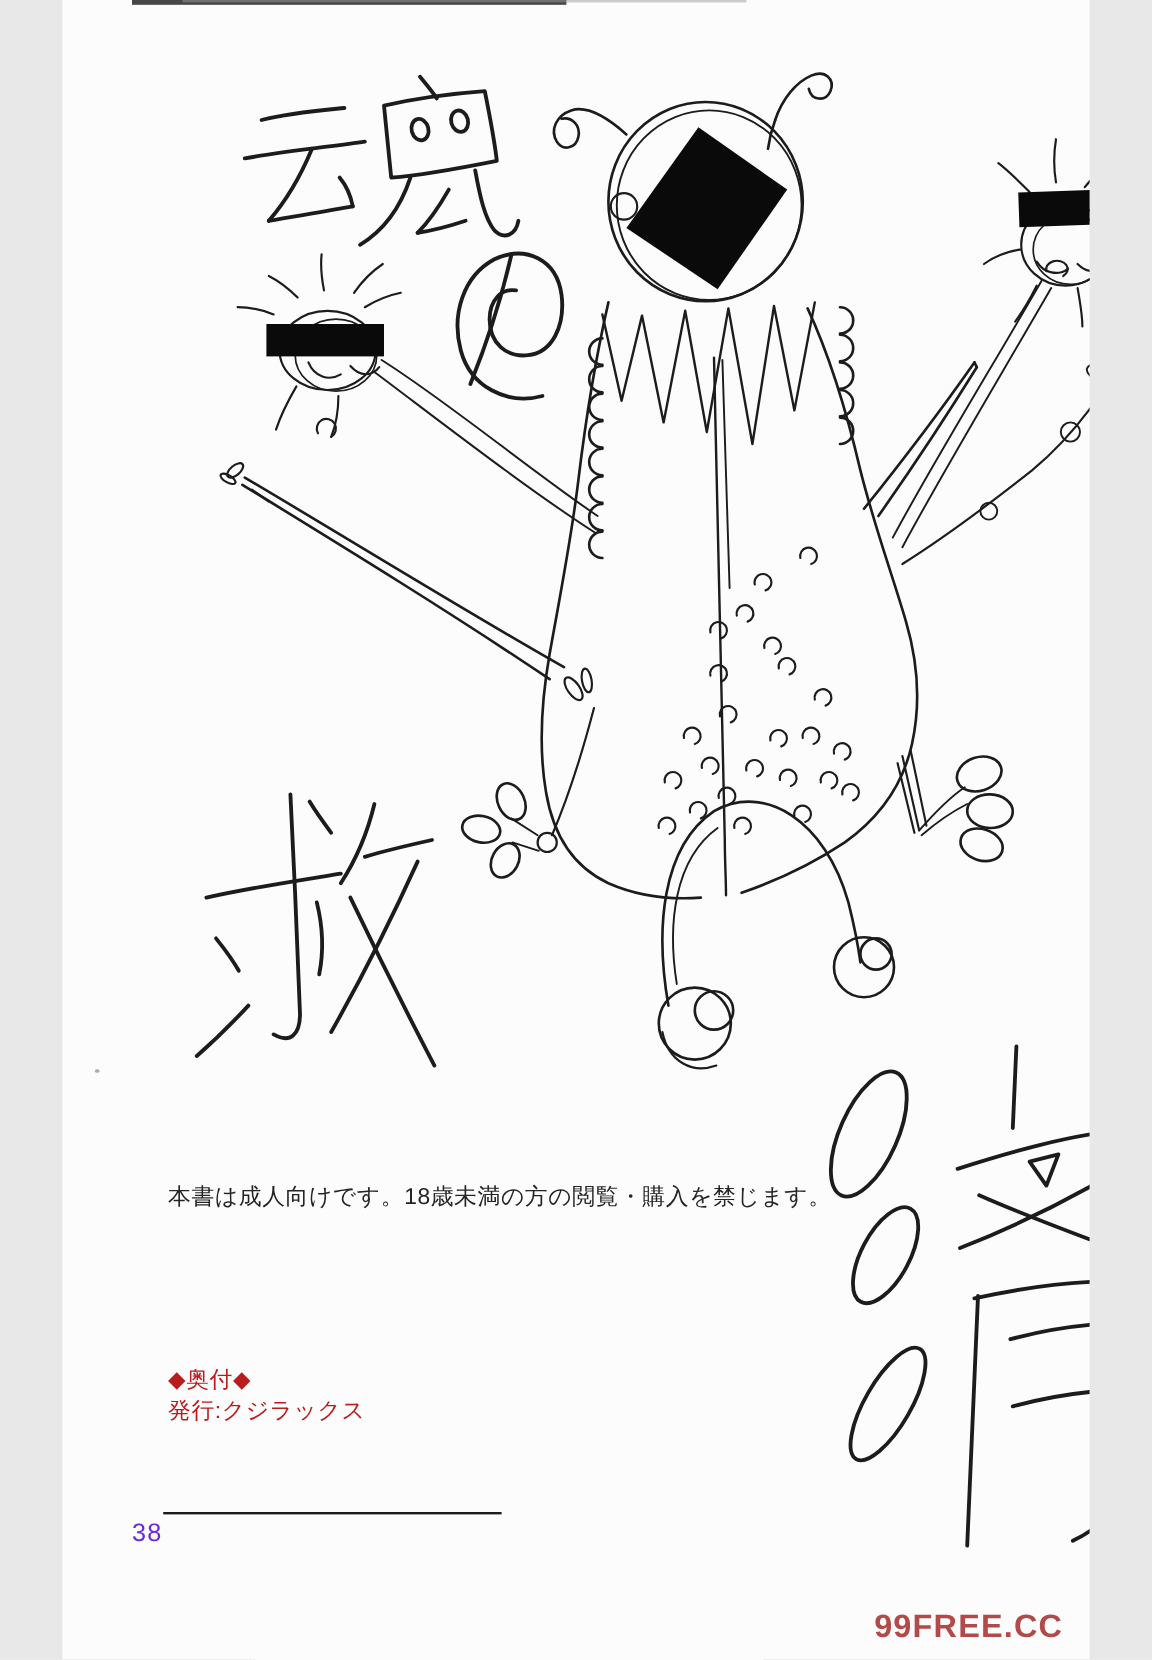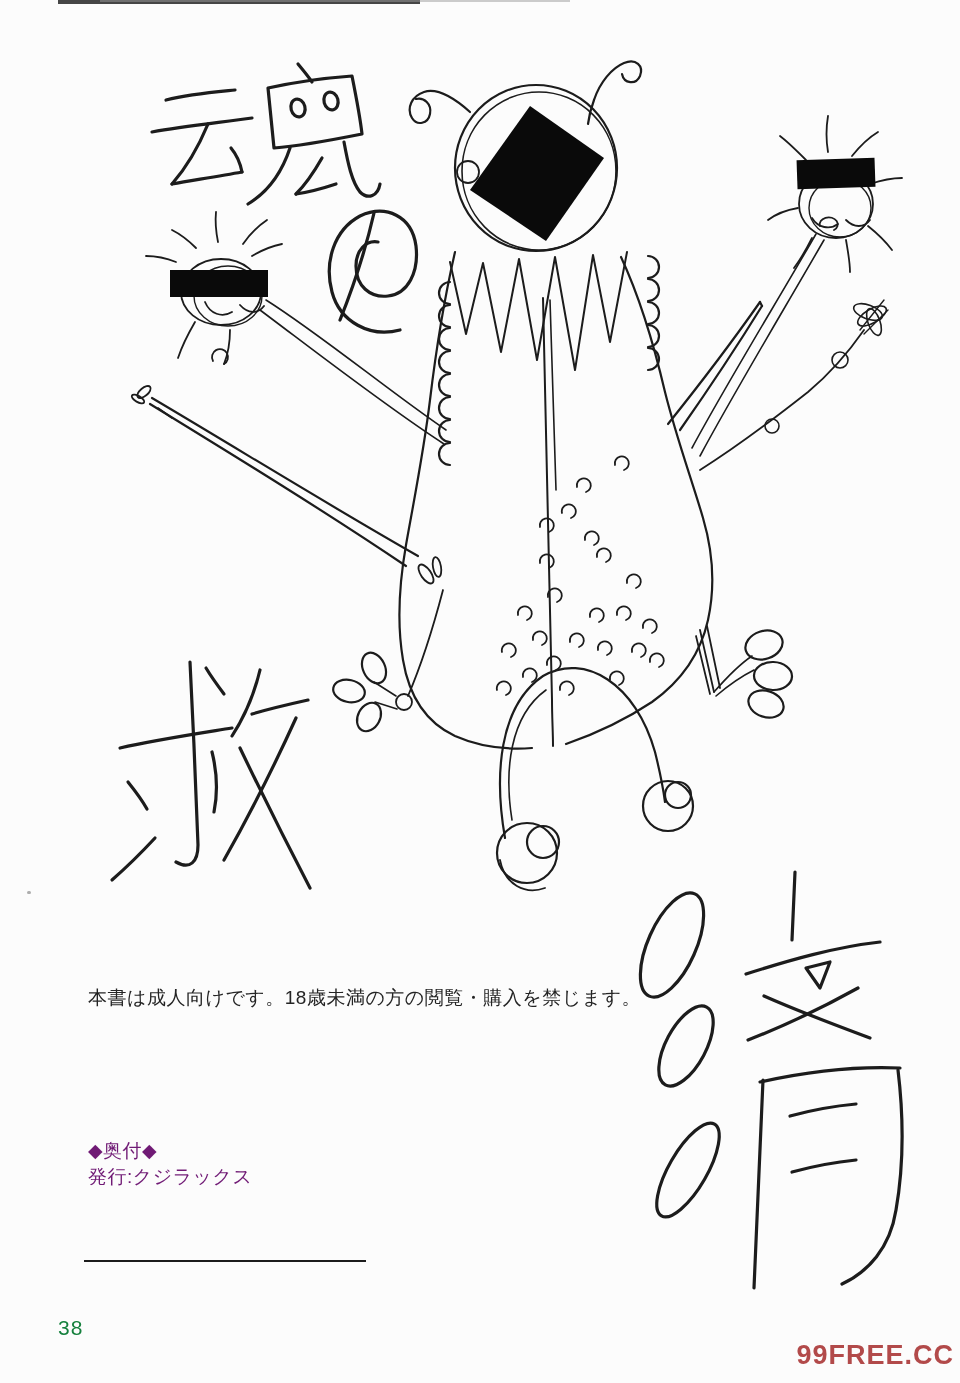--- a/index.html
+++ b/index.html
@@ -1,34 +1,34 @@
 <!DOCTYPE html>
 <html><head>
 <meta charset="utf-8">
 <style>
   html,body{margin:0;padding:0;background:#e8e8e8;}
   .page{
-    position:relative;width:960px;height:1383px;margin:0 auto;
+    position:relative;width:856px;height:1383px;margin:0 auto;
     background:#fcfcfc;overflow:hidden;
     font-family:"Liberation Sans","DejaVu Sans",sans-serif;color:#1f1f1f;
   }
   .scan-strip{position:absolute;left:58px;top:0;width:362px;height:4px;background:#262626;opacity:.85;}
   .scan-strip2{position:absolute;left:100px;top:0;width:470px;height:2px;background:#9a9a9a;opacity:.5;}
   .scan-speck{position:absolute;left:27px;top:891px;width:4px;height:3px;background:#8c8c8c;border-radius:2px;opacity:.7;}
   svg.sketch{position:absolute;left:0;top:0;width:960px;height:1383px;}
   .ink{stroke:#1c1c1c;fill:none;stroke-linecap:round;stroke-linejoin:round;}
   .disclaimer{position:absolute;left:88px;top:984px;font-size:19px;line-height:27px;letter-spacing:.5px;color:#242424;}
   .disclaimer p{margin:0;}
   .disclaimer p.gap-lg{margin-bottom:23px;}
   .disclaimer p.gap-md{margin-bottom:12px;}
-  .colophon{position:absolute;left:88px;top:1138px;font-size:19px;line-height:26px;letter-spacing:.5px;color:#701a75;}
+  .colophon{position:absolute;left:88px;top:1138px;font-size:19px;line-height:26px;letter-spacing:.5px;color:#b91c1c;}
   .colophon div{margin:0;}
   .colophon-rule{position:absolute;left:84px;top:1260px;width:282px;height:2px;background:#1c1c1c;}
-  .page-number{position:absolute;left:58px;top:1316px;font-size:21px;color:#15803d;letter-spacing:1px;}
-  .watermark{position:absolute;right:6px;top:1340px;font-size:27px;font-weight:bold;letter-spacing:1px;}
+  .page-number{position:absolute;left:58px;top:1266px;font-size:21px;color:#6d28d9;letter-spacing:1px;}
+  .watermark{position:absolute;right:22px;top:1340px;font-size:27px;font-weight:bold;letter-spacing:1px;}
 </style>
 </head>
 <body>
 
 <div class="page">
 
   <div class="scan-strip"></div>
   <div class="scan-strip2"></div>
   <div class="scan-speck"></div>
 

